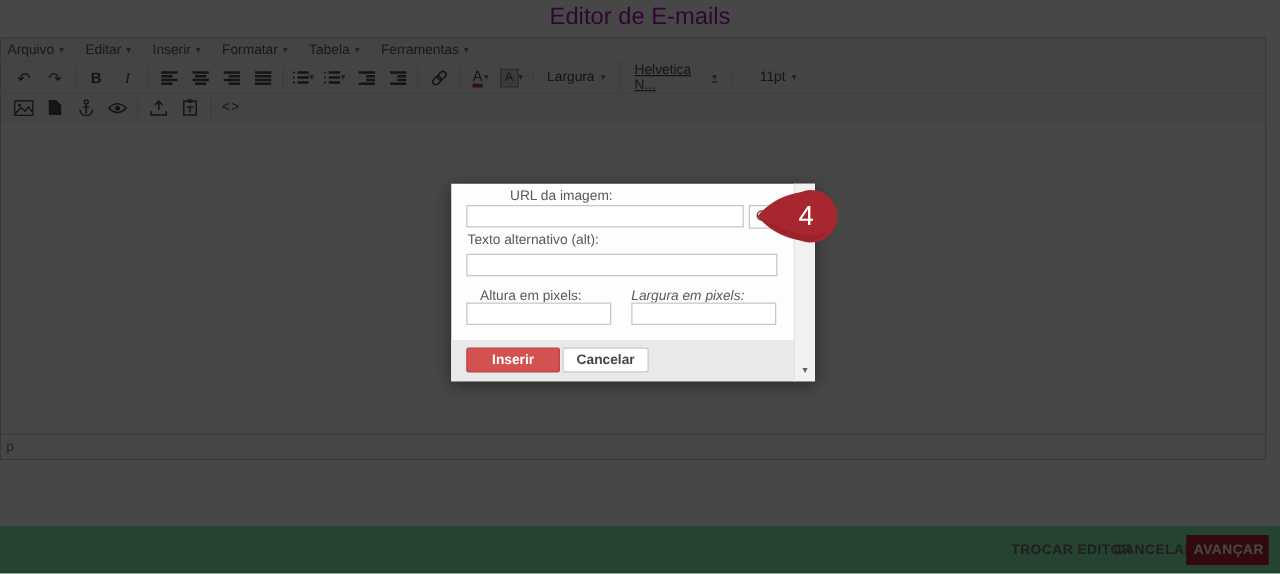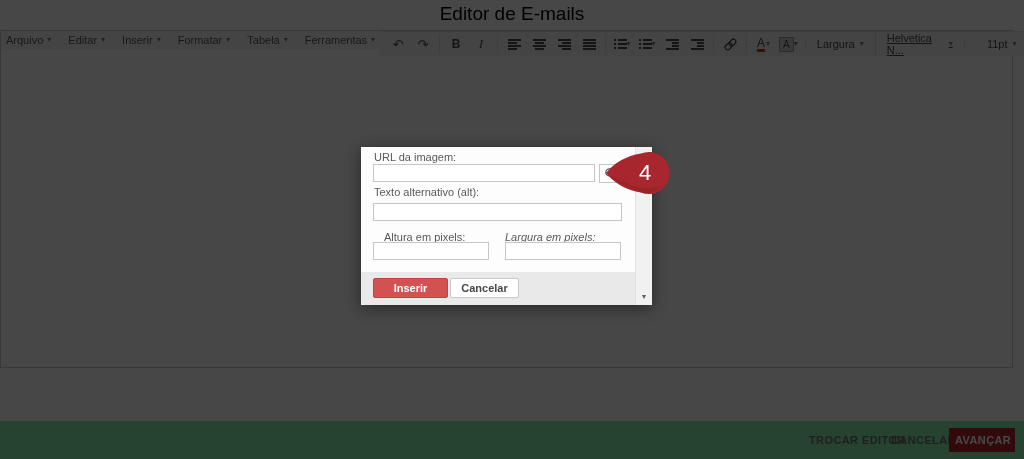--- a/index.html
+++ b/index.html
@@ -1,22 +1,22 @@
 <!DOCTYPE html>
 <html><head>
 <meta charset="utf-8">
 <style>
   html,body{margin:0;padding:0;background:#fff;}
   .screen{position:relative;width:1024px;height:459px;overflow:hidden;background:#fff;
           font-family:"Liberation Sans",sans-serif;}
   .page-title{position:absolute;top:3px;left:0;right:0;text-align:center;
-              font-size:19px;color:#000000;}
+              font-size:19px;color:#a21caf;}
   
   .editor{position:absolute;left:0;top:30px;width:1013px;height:338px;box-sizing:border-box;
-          border:1px solid #c9c9c9;background:#fff;display:flex;}
+          border:1px solid #c9c9c9;background:#fff;display:flex;flex-direction:column;}
   .menubar{height:18px;display:flex;align-items:center;background:#f4f4f4;
            font-size:11px;color:#595959;padding:0 3px;gap:13px;}
   .mitem{display:flex;align-items:center;gap:4px;cursor:default;padding:1px 2px;}
   .caret{font-size:8px;color:#7a7a7a;line-height:1;}
   .tb{display:flex;align-items:center;background:#f2f2f2;border-top:1px solid #e3e3e3;
       padding:0 2px;font-size:12px;color:#4c4c4c;}
   .tb1{height:24px;} .tb2{height:22px;border-bottom:1px solid #e3e3e3;}
   .grp{display:flex;align-items:center;gap:3px;padding:0 5px;}
   .grp + .grp{border-left:1px solid #ddd;}
   .tbtn{display:flex;align-items:center;justify-content:center;min-width:18px;height:18px;
@@ -57,21 +57,21 @@
   .btn-avancar{position:absolute;left:949px;top:7px;width:66px;height:24px;border:none;
                background:#b4252d;color:#fff;font-size:11px;font-weight:bold;
                font-family:"Liberation Sans",sans-serif;letter-spacing:.4px;}
   
   .overlay{position:absolute;inset:0;background:rgba(0,0,0,0.72);z-index:10;}
   .dialog{position:absolute;left:361px;top:147px;width:291px;height:158px;background:#fdfdfd;
           z-index:20;box-shadow:0 3px 14px rgba(0,0,0,.45);font-size:11px;color:#595959;}
   .dlg-label{position:absolute;left:13px;}
   .dlg-input{position:absolute;box-sizing:border-box;border:1px solid #c6c6c6;background:#fff;
              height:18px;font-size:11px;padding:0 3px;font-family:"Liberation Sans",sans-serif;}
-  .lbl-url{top:4px;} .in-url{left:12px;top:17px;width:222px;}
+  .lbl-url{top:4px;margin-left:34px;} .in-url{left:12px;top:17px;width:222px;}
   .btn-search{position:absolute;left:238px;top:17px;width:22px;height:19px;box-sizing:border-box;
               border:1px solid #c6c6c6;background:#fdfdfd;display:flex;align-items:center;justify-content:center;padding:0;}
   .lbl-alt{top:39px;} .in-alt{left:12px;top:56px;width:249px;}
   .lbl-h{top:84px;margin-left:10px;} .in-h{left:12px;top:95px;width:116px;}
   .lbl-w{left:144px;top:84px;font-style:italic;} .in-w{left:144px;top:95px;width:116px;}
   .dlg-foot{position:absolute;left:0;top:125px;width:275px;height:33px;background:#e9e9e9;}
   .btn-insert{position:absolute;left:12px;top:6px;width:75px;height:20px;background:#d25151;
               border:1px solid #c04340;border-radius:2px;color:#fff;font-size:11px;font-weight:bold;
               font-family:"Liberation Sans",sans-serif;}
   .btn-cancel{position:absolute;left:89px;top:6px;width:69px;height:20px;background:#fff;

